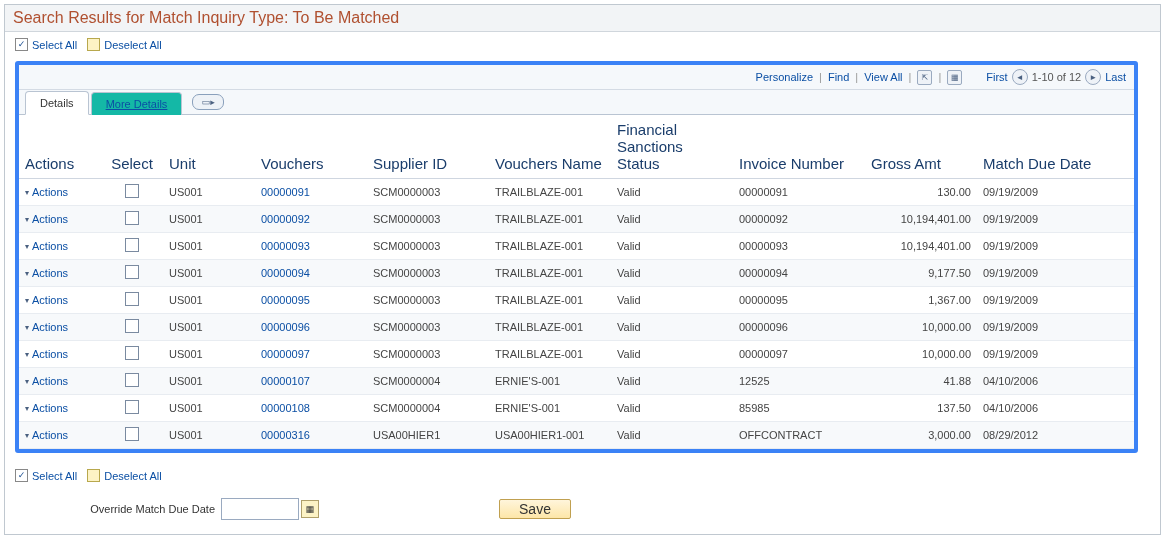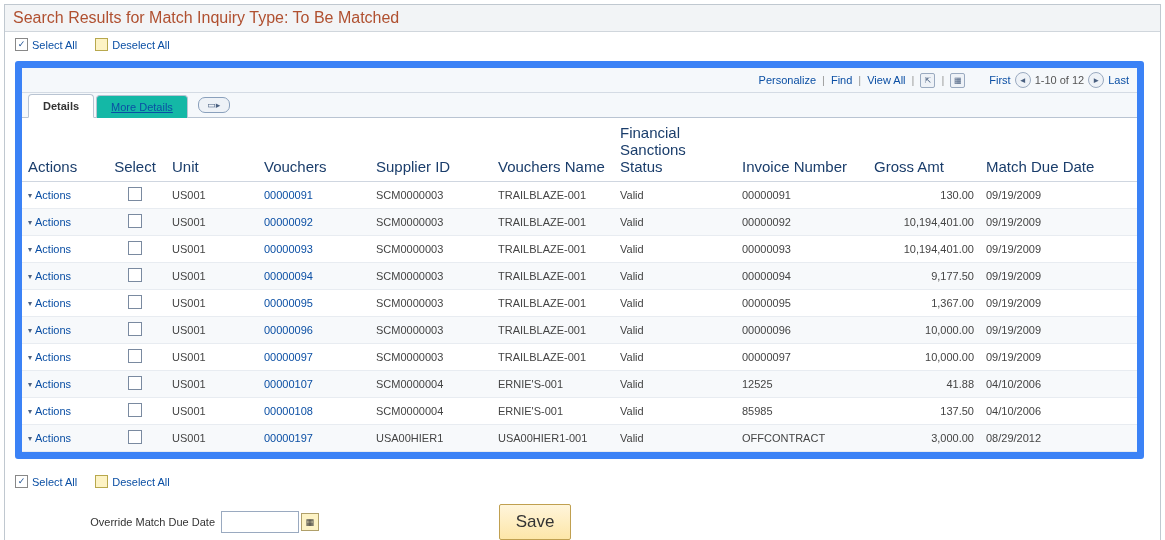--- a/index.html
+++ b/index.html
@@ -18,21 +18,21 @@
   .panel-header {
     background: #f2f4f6;
     border-bottom: 1px solid #d0d6dc;
     padding: 4px 8px;
     color: #b05030;
     font-size: 16px;
   }
   .select-bar {
     padding: 6px 10px;
     display: flex;
-    gap: 18px;
+    gap: 10px;
     align-items: center;
   }
   .select-link {
     display: flex;
     align-items: center;
     gap: 4px;
     color: #0b4fa4;
     cursor: pointer;
   }
   .select-link .chk {
@@ -49,22 +49,22 @@
   .select-link .chk.checked::after {
     content: "✓";
     color: #1a4d8f;
     font-size: 9px;
   }
   .select-link.deselect .chk {
     background: #fdf3c5;
     border-color: #b8a84d;
   }
   .grid-wrap {
-    margin: 4px 16px 10px 10px;
-    border: 7px solid #3b82f6;
+    margin: 4px 22px 10px 10px;
+    border: 4px solid #3b82f6;
     border-radius: 3px;
     background: #fff;
   }
   .grid-toolbar {
     display: flex;
     justify-content: flex-end;
     align-items: center;
     gap: 6px;
     padding: 4px 8px;
     font-size: 11px;
@@ -125,21 +125,21 @@
     color: #0b4fa4;
     border-radius: 4px 4px 0 0;
     cursor: pointer;
     font-size: 11px;
     position:relative;
     top:1px;
   }
   .tab.active {
     background: #fff;
     color: #333;
-    font-weight: bold;
+    font-weight: normal;
     border-bottom: 1px solid #fff;
   }
   .expand-btn {
     margin-left:8px;
     display:flex;
     align-items:center;
     justify-content:center;
     width:30px;
     height:14px;
     border:1px solid #8aa0bc;
@@ -226,25 +226,25 @@
   }
   .select-input {
     border:1px solid #9aaac0;
     height:20px;
     width:150px;
     font-size:11px;
     background:#fff;
   }
   .btn {
     width:72px;
-    height:36px;
+    height:20px;
     border:1px solid #c0a050;
     background: linear-gradient(#fff5db, #fde6a8);
     color:#333;
-    font-size:17px;
+    font-size:14px;
     cursor:pointer;
     border-radius:2px;
   }
   .btn-col { margin-left:180px; }
 </style>
 </head>
 <body>
 
 <div class="panel">
   <div class="panel-header">Search Results for Match Inquiry Type: To Be Matched</div>
@@ -458,21 +458,21 @@
           </tr>
           <tr>
             <td>
               <span class="actions-cell">
                 <span class="tri">▾</span>
                 <span>Actions</span>
               </span>
             </td>
             <td style="text-align:center"><span class="row-chk"></span></td>
             <td>US001</td>
-            <td><span class="voucher-link">00000197</span></td>
+            <td><span class="voucher-link">00000316</span></td>
             <td>USA00HIER1</td>
             <td>USA00HIER1-001</td>
             <td>Valid</td>
             <td>OFFCONTRACT</td>
             <td class="amt">3,000.00</td>
             <td>08/29/2012</td>
           </tr>
         </tbody>
     </table>
   </div>

